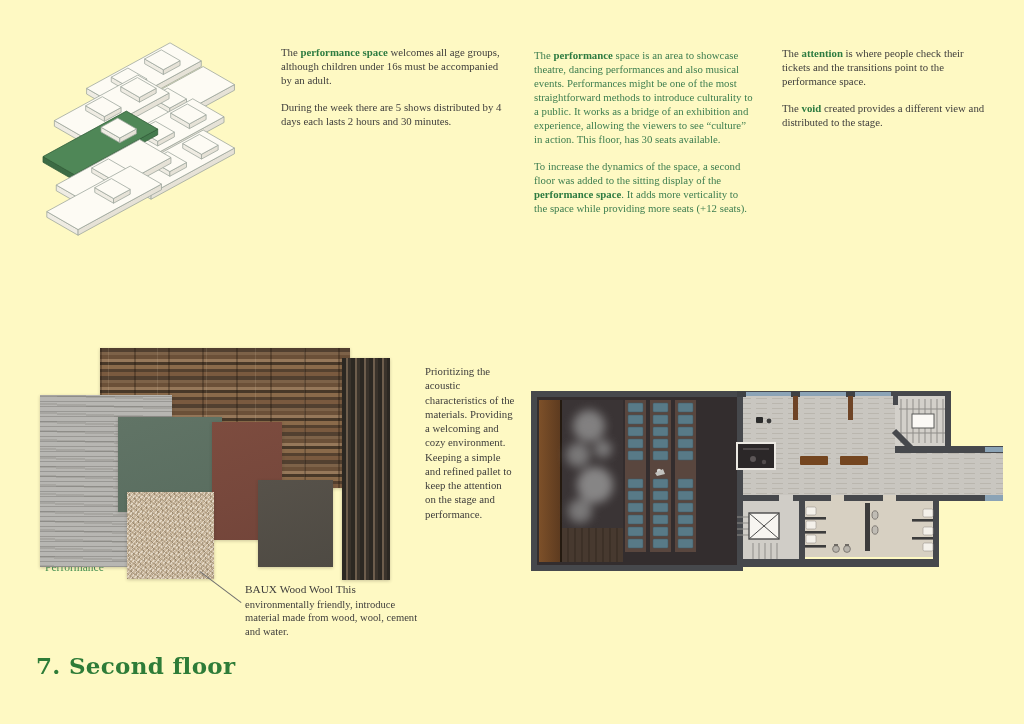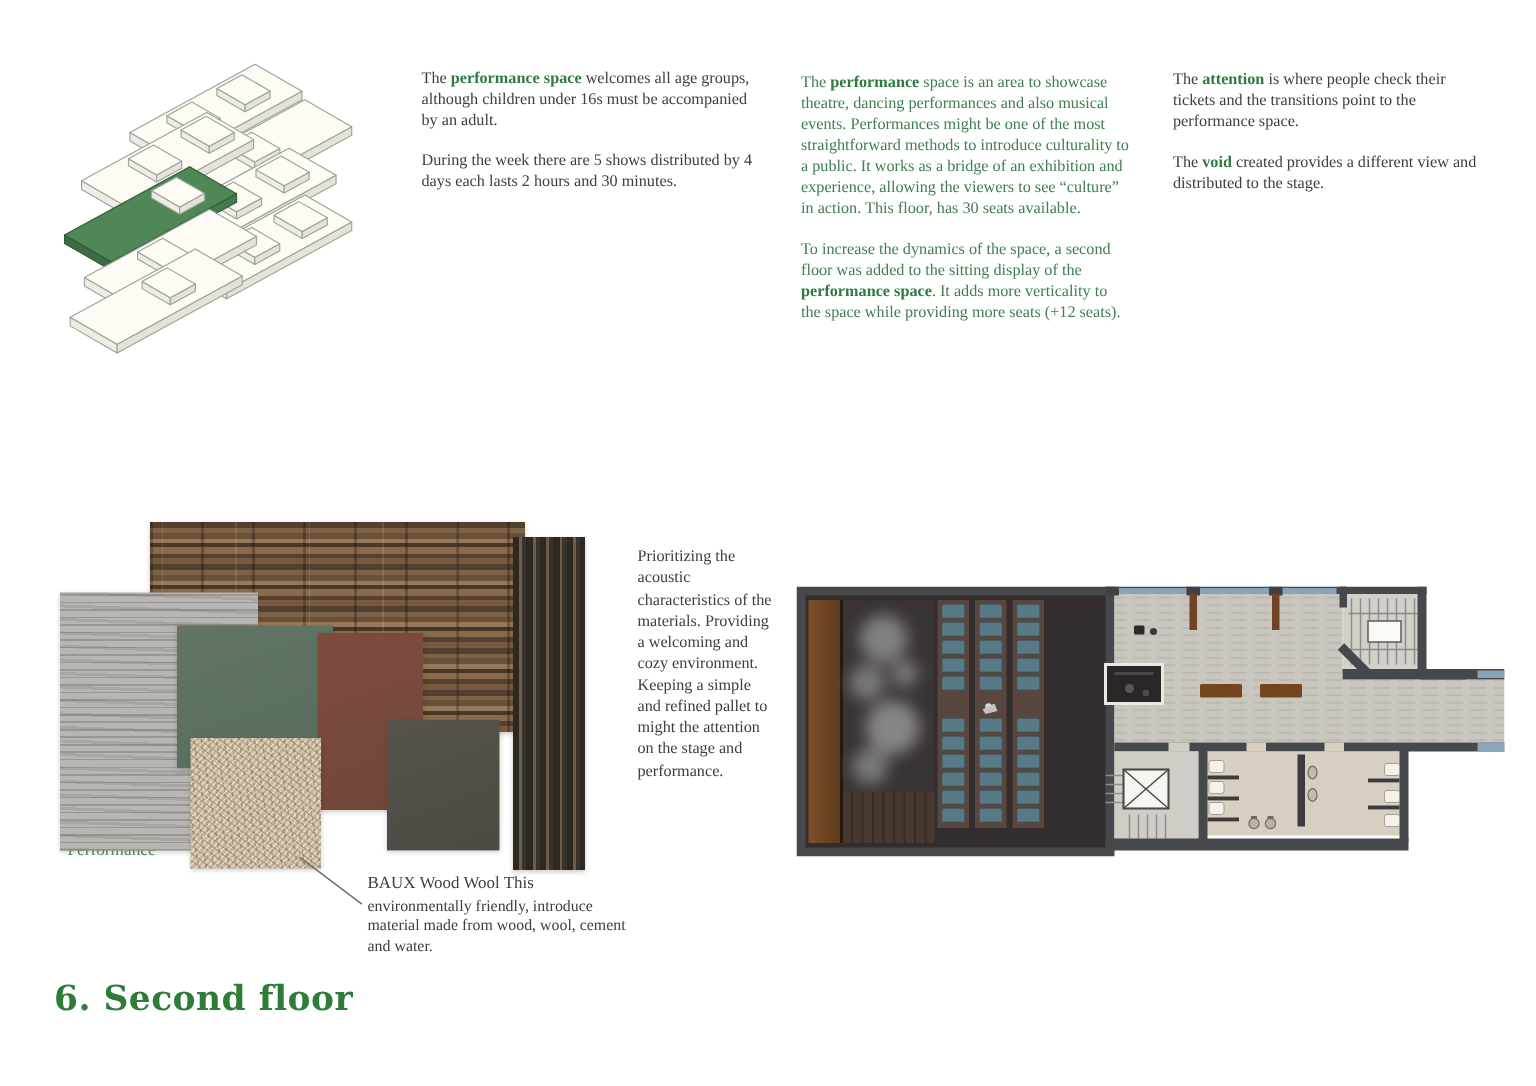--- a/index.html
+++ b/index.html
@@ -1,17 +1,17 @@
 <!DOCTYPE html>
 <html><head>
 <meta charset="utf-8">
 <style>
   html,body{margin:0;padding:0;background:#e8e4db;}
   .canvas{
-    position:relative;width:1024px;height:724px;background:#ffffff;
+    position:relative;width:1024px;height:724px;background:#fef9c3;
     font-family:"Liberation Serif","DejaVu Serif",serif;color:#3f3e3c;overflow:hidden;
   }
   
   .col{position:absolute;font-size:10.8px;line-height:1.3;}
   .col p{margin:0 0 13px 0;}
   .col1{left:281px;top:45px;width:226px;}
   .col2{left:534px;top:48px;width:220px;}
   .col3{left:782px;top:46px;width:212px;}
   .seg-g{color:#3e7e50;}
   .seg-gb{color:#2d7b41;font-weight:bold;}
@@ -154,21 +154,21 @@
     <div class="swatch wood-cladding"></div>
     <div class="swatch gray-fabric"></div>
     <div class="swatch slat-panel"></div>
     <div class="swatch green-panel"></div>
     <div class="swatch terracotta-panel"></div>
     <div class="swatch olive-panel"></div>
     <div class="swatch wood-wool"></div>
     <div class="connector"></div>
   </div>
   <div class="performance-label">Performance</div>
-  <div class="materials-note">Prioritizing the acoustic characteristics of the materials. Providing a welcoming and cozy environment. Keeping a simple and refined pallet to might the attention on the stage and performance.</div>
+  <div class="materials-note">Prioritizing the acoustic characteristics of the materials. Providing a welcoming and cozy environment. Keeping a simple and refined pallet to keep the attention on the stage and performance.</div>
   <div class="baux">
     <div class="baux-title">BAUX Wood Wool This</div>
     <div class="baux-desc">environmentally friendly, introduce material made from wood, wool, cement and water.</div>
   </div>
 
   <svg class="plan" viewBox="0 0 472 180">
     <defs>
       <filter id="smokeBlur" x="-50%" y="-50%" width="200%" height="200%">
         <feGaussianBlur stdDeviation="5"></feGaussianBlur>
       </filter>
@@ -350,14 +350,14 @@
         <rect x="314" y="153" width="4" height="2" fill="#6e6a64"></rect>
       </g>
       <g fill="#c0bcb4" stroke="#6e6a64" stroke-width="0.8">
         <ellipse cx="344" cy="124" rx="3" ry="4.2"></ellipse>
         <ellipse cx="344" cy="139" rx="3" ry="4.2"></ellipse>
       </g>
       <rect x="206" y="168" width="202" height="8" fill="#46484c"></rect>
     </g>
   </svg>
 
-  <h1 class="page-title">6. Second floor</h1>
+  <h1 class="page-title">7. Second floor</h1>
 </div>
 
 </body></html>

